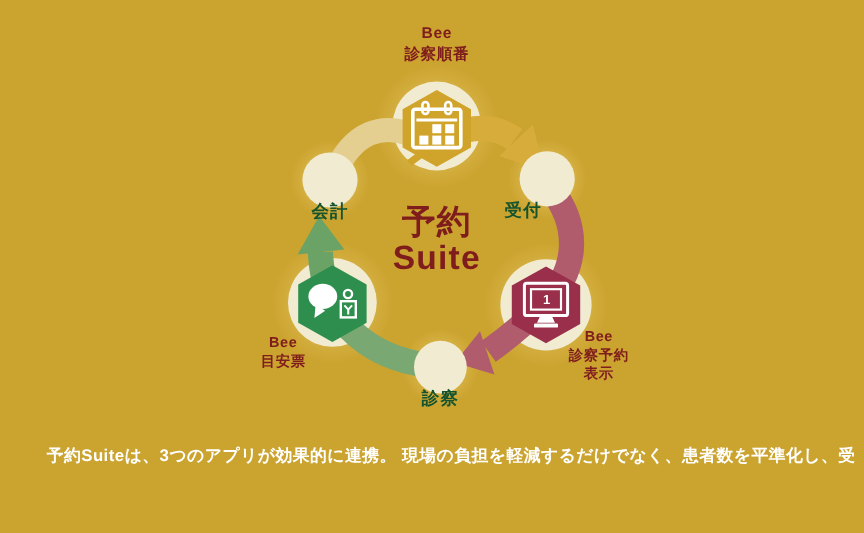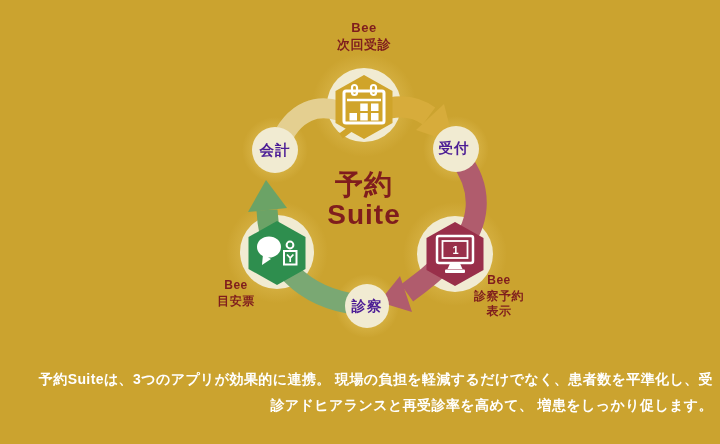--- a/index.html
+++ b/index.html
@@ -5,21 +5,21 @@
   html,body{margin:0;padding:0;}
   .stage{
     position:relative;width:720px;height:444px;
     background:#CBA32F;overflow:hidden;
     font-family:"Liberation Sans","DejaVu Sans",sans-serif;
   }
   .stage svg{position:absolute;left:0;top:0;}
   .lbl{position:absolute;text-align:center;color:#7f1d1d;font-weight:bold;}
   .app-label{font-size:13px;line-height:17px;letter-spacing:0.5px;}
   .app-label-sm{font-size:12px;line-height:15.5px;letter-spacing:0.5px;}
-  .step-label{font-size:14.5px;line-height:20px;color:#4c1d95;letter-spacing:1px;}
+  .step-label{font-size:14.5px;line-height:20px;color:#14532d;letter-spacing:1px;margin-top:27px;}
   .center-title{font-size:28px;line-height:30px;font-weight:bold;letter-spacing:1px;}
   .desc{
     position:absolute;left:35px;top:366px;width:678px;
     color:#FFFFFF;font-weight:bold;font-size:14px;line-height:26px;
     letter-spacing:0.4px;text-align:left;
   }
   .desc div{white-space:nowrap;text-align:right;}
 </style>
 </head>
 <body>
@@ -91,24 +91,24 @@
       <path d="M 10 2.5 L 13.2 6 L 16.4 2.5 M 13.2 6 L 13.2 10" fill="none" stroke="#FFFFFF" stroke-width="1.7"></path>
     </g>
 
     <circle cx="456" cy="149" r="23" fill="#F1EBD2"></circle>
     <circle cx="367" cy="306" r="22" fill="#F1EBD2"></circle>
     <circle cx="275" cy="150" r="23" fill="#F1EBD2"></circle>
   </svg>
 
   <div class="lbl app-label" style="left:294px;top:19px;width:140px;">
     <div>Bee</div>
-    <div>次回受診</div>
+    <div>診察順番</div>
   </div>
 
-  <div class="lbl step-label" style="left:424px;top:139px;width:60px;font-family:Liberation Mono, monospace;">受付</div>
+  <div class="lbl step-label" style="left:406px;top:139px;width:60px;">受付</div>
 
   <div class="lbl app-label-sm" style="left:437px;top:273px;width:124px;">
     <div>Bee</div>
     <div>診察予約</div>
     <div>表示</div>
   </div>
 
   <div class="lbl step-label" style="left:337px;top:296px;width:60px;">診察</div>
 
   <div class="lbl app-label-sm" style="left:174px;top:278px;width:124px;">
@@ -118,16 +118,15 @@
 
   <div class="lbl step-label" style="left:245px;top:140px;width:60px;">会計</div>
 
   <div class="lbl center-title" style="left:284px;top:170px;width:160px;">
     <div>予約</div>
     <div>Suite</div>
   </div>
 
   <div class="desc">
     <div>予約Suiteは、3つのアプリが効果的に連携。 現場の負担を軽減するだけでなく、患者数を平準化し、受</div>
-    <div>診アドヒアランスと再受診率を高めて、 増患をしっかり促します。</div>
   </div>
 
 </div>
 
 </body></html>

